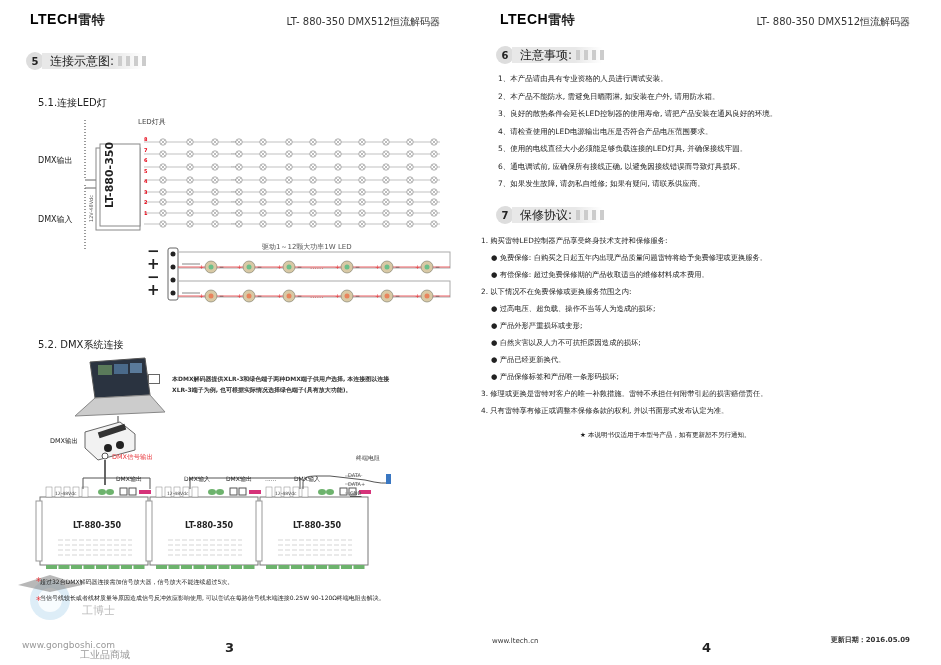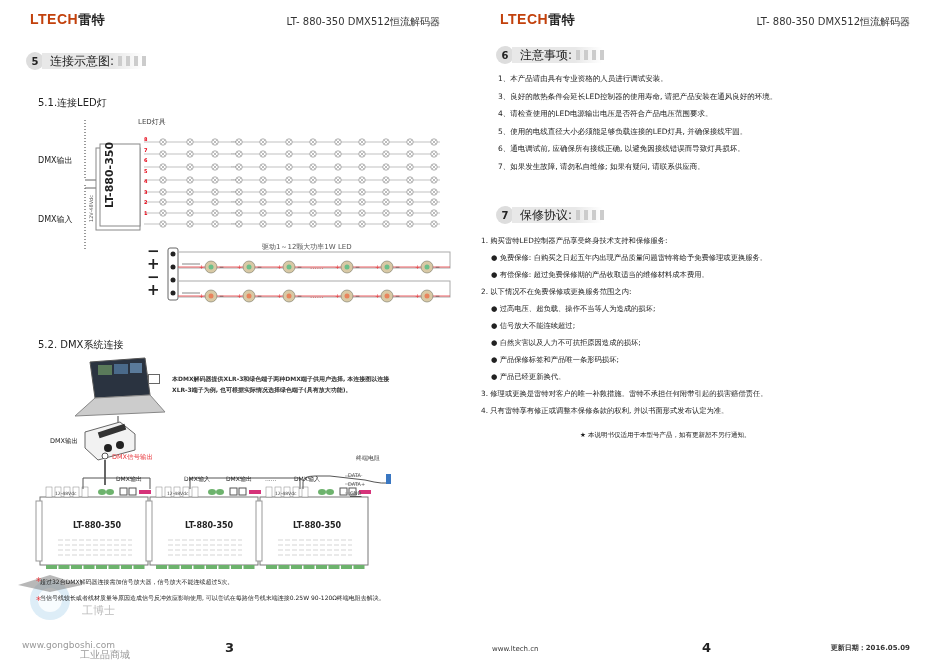--- a/index.html
+++ b/index.html
@@ -1,35 +1,35 @@
 <!DOCTYPE html>
 <html><head>
 <meta charset="utf-8">
 <style>
 *{box-sizing:border-box;margin:0;padding:0}
 body{width:941px;height:665px;background:#fff;font-family:"DejaVu Sans",sans-serif;color:#222;position:relative;overflow:hidden}
 .page{position:absolute;top:0;width:470px;height:665px}
 #p3{left:0}
 #p4{left:470px}
 .logo{position:absolute;left:30px;top:11px;font-family:"Liberation Sans",sans-serif;font-weight:bold;font-size:14px;letter-spacing:0.5px}
-.logo .l1{color:#c2410c}
+.logo .l1{color:#000000}
 .logo .l2{color:#222;font-size:13px}
 .hdr-title{position:absolute;right:30px;top:15px;font-size:10px;color:#333}
 .sec{position:absolute;left:26px;height:18px;display:flex;align-items:center}
 .sec .num{width:18px;height:18px;border-radius:50%;background:#ddd;font-weight:bold;font-size:10px;display:flex;align-items:center;justify-content:center}
 .sec .bar{height:16px;background:linear-gradient(90deg,#e8e8e8 70%,#fff);padding:0 30px 0 8px;font-size:12px;display:flex;align-items:center;margin-left:-2px}
 .sec .dots{width:30px;height:10px;margin-left:-26px;background:repeating-linear-gradient(90deg,#ccc 0 4px,transparent 4px 8px)}
 .sub{position:absolute;left:38px;font-size:10px;color:#222}
 .small{font-size:7px;color:#444}
 .list{position:absolute;left:28px;font-size:7.5px;color:#222}
 .list div{height:17.5px;line-height:17.5px;white-space:nowrap}
 .list2{position:absolute;left:11px;font-size:7.3px;color:#222}
 .list2 div{height:17px;line-height:17px;white-space:nowrap}
 .list2 .ind{padding-left:10px}
-.footer-url{position:absolute;bottom:12px;font-size:7px;color:#333}
+.footer-url{position:absolute;bottom:20px;font-size:7px;color:#333}
 .pagenum{position:absolute;bottom:10px;font-weight:bold;font-size:13px}
 .abs{position:absolute}
 svg{position:absolute;left:0;top:0}
 .note{position:absolute;font-size:6px;color:#333;line-height:11px}
 </style>
 </head>
 <body>
 
 <div class="page" id="p3">
   <div class="logo">
@@ -493,43 +493,44 @@
   <div class="hdr-title">LT- 880-350 DMX512恒流解码器</div>
 
   <div class="sec" style="top:46px">
     <div class="num">6</div>
     <div class="bar">注意事项:</div>
     <div class="dots"></div>
   </div>
 
   <div class="list" style="top:70px" id="notices">
       <div>1、本产品请由具有专业资格的人员进行调试安装。</div>
+      <div>2、本产品不能防水, 需避免日晒雨淋, 如安装在户外, 请用防水箱。</div>
       <div>3、良好的散热条件会延长LED控制器的使用寿命, 请把产品安装在通风良好的环境。</div>
       <div>4、请检查使用的LED电源输出电压是否符合产品电压范围要求。</div>
       <div>5、使用的电线直径大小必须能足够负载连接的LED灯具, 并确保接线牢固。</div>
       <div>6、通电调试前, 应确保所有接线正确, 以避免因接线错误而导致灯具损坏。</div>
       <div>7、如果发生故障, 请勿私自维修; 如果有疑问, 请联系供应商。</div>
     </div>
 
   <div class="sec" style="top:206px">
     <div class="num">7</div>
     <div class="bar">保修协议:</div>
     <div class="dots"></div>
   </div>
 
   <div class="list2" style="top:232px" id="warranty">
       <div>1. 购买雷特LED控制器产品享受终身技术支持和保修服务:</div>
       <div class="ind">● 免费保修: 自购买之日起五年内出现产品质量问题雷特将给予免费修理或更换服务。</div>
       <div class="ind">● 有偿保修: 超过免费保修期的产品收取适当的维修材料成本费用。</div>
       <div>2. 以下情况不在免费保修或更换服务范围之内:</div>
       <div class="ind">● 过高电压、超负载、操作不当等人为造成的损坏;</div>
-      <div class="ind">● 信号放大不能连续超过;</div>
+      <div class="ind">● 产品外形严重损坏或变形;</div>
       <div class="ind">● 自然灾害以及人力不可抗拒原因造成的损坏;</div>
+      <div class="ind">● 产品已经更新换代。</div>
       <div class="ind">● 产品保修标签和产品唯一条形码损坏;</div>
-      <div class="ind">● 产品已经更新换代。</div>
       <div>3. 修理或更换是雷特对客户的唯一补救措施。雷特不承担任何附带引起的损害赔偿责任。</div>
       <div>4. 只有雷特享有修正或调整本保修条款的权利, 并以书面形式发布认定为准。</div>
     </div>
 
   <div class="abs" style="left:110px;top:431px;font-size:6.5px">★ 本说明书仅适用于本型号产品，如有更新恕不另行通知。</div>
 
   <div class="footer-url" style="left:22px">www.ltech.cn</div>
   <div class="pagenum" style="left:232px">4</div>
   <div class="footer-url" style="right:30px;font-weight:bold">更新日期：2016.05.09</div>
 </div>

